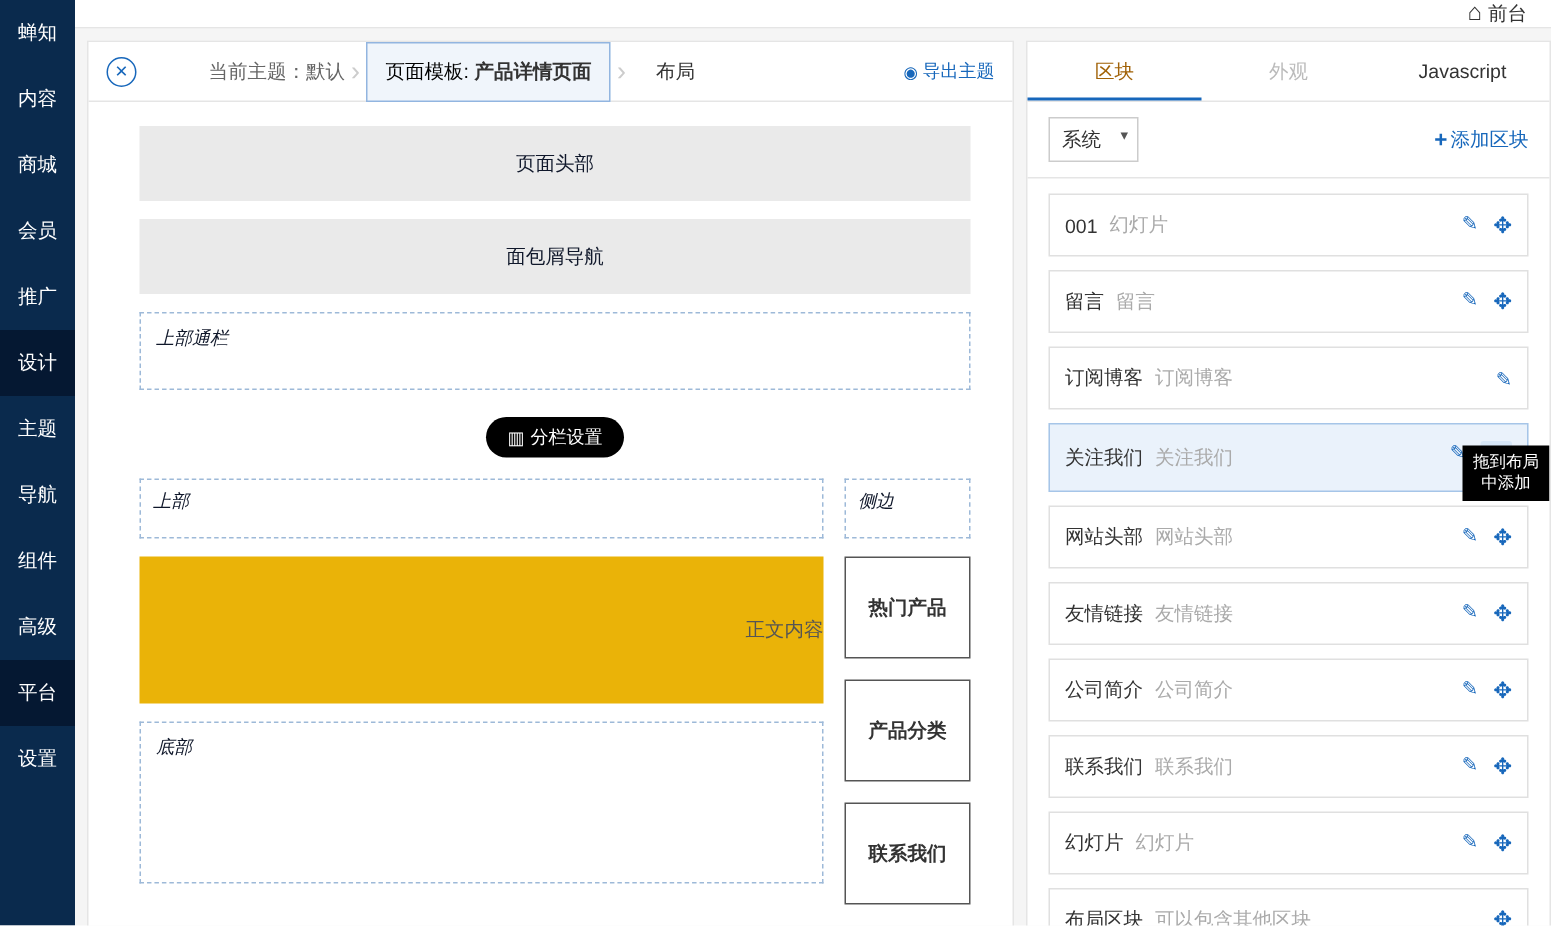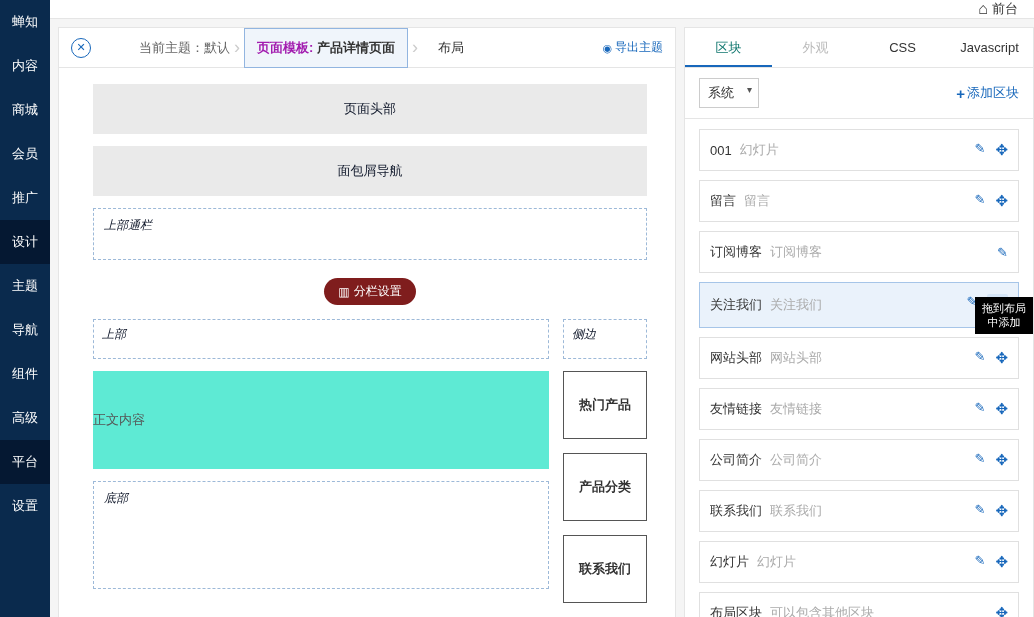--- a/index.html
+++ b/index.html
@@ -64,21 +64,21 @@
   padding: 10px 16px;
   color: #333;
 }
 .bc-step.active {
   border: 1px solid #92b5e0;
   background: #f0f5fb;
   color: #333;
   font-weight: bold;
   padding: 10px 12px;
 }
-.bc-label { color: #a21caf; font-weight: bold; }
+.bc-label { color: #000000; font-weight: normal; }
 .bc-arrow { color: #ccc; margin: 0 4px; font-size: 18px; }
 .export-link {
   margin-left: auto; color: #1767bb; font-size: 12px; cursor: pointer;
   display: flex; align-items: center; gap: 3px;
 }
 .layout-canvas {
   flex: 1;
   overflow-y: auto;
   padding: 16px 28px 16px 34px;
   position: relative;
@@ -97,21 +97,21 @@
 .block-dashed {
   border: 1px dashed #9db9d8;
   padding: 8px 10px;
   margin-bottom: 18px;
   color: #0f172a;
   font-size: 12px;
   min-height: 52px;
   font-style: italic;
 }
 .column-btn {
-  background: #7f1d1d;
+  background: #000000;
   color: #fff;
   border-radius: 14px;
   padding: 5px 14px;
   font-size: 12px;
   display: flex; align-items: center; gap: 4px;
   margin: 0 auto 14px auto;
   width: fit-content;
   cursor: pointer;
 }
 .two-col { display: flex; gap: 14px; }
@@ -122,22 +122,22 @@
 .side-block {
   border: 1.5px solid #555;
   color: #333;
   text-align: center;
   padding: 24px 4px;
   margin-bottom: 14px;
   font-size: 13px;
   font-weight: bold;
 }
 .content-gray {
-  background: #5eead4;
-  text-align: left;
+  background: #eab308;
+  text-align: right;
   padding: 40px 0;
   margin-top: 12px;
   color: #555;
 }
 .right-pane {
   width: 350px;
   background: #fff;
   margin: 8px 0 0 4px;
   border: 1px solid #e5e5e5;
   display: flex;
@@ -149,21 +149,21 @@
   height: 40px;
 }
 .tab {
   flex: 1;
   text-align: center;
   line-height: 40px;
   font-size: 13px;
   color: #333;
   cursor: pointer;
 }
-.tab.active { color: #0f766e; border-bottom: 2px solid #1767bb; }
+.tab.active { color: #a16207; border-bottom: 2px solid #1767bb; }
 .tab.disabled { color: #bbb; }
 .panel-toolbar {
   display: flex;
   align-items: center;
   padding: 10px 14px;
   border-bottom: 1px solid #e5e5e5;
   justify-content: center;
 }
 .select {
   border: 1px solid #ccc;
@@ -285,21 +285,20 @@
               <div class="side-block">联系我们</div>
             </div>
           </div>
         </div>
       </div>
 
       <div class="right-pane">
         <div class="tabs">
           <div class="tab active">区块</div>
           <div class="tab disabled">外观</div>
-          <div class="tab">CSS</div>
           <div class="tab">Javascript</div>
         </div>
         <div class="panel-toolbar">
           <div class="select">系统</div>
           <div class="add-block">
             <i class="icon plus-icon"></i>
             <span>添加区块</span>
           </div>
         </div>
         <div class="block-list" id="block-list">

